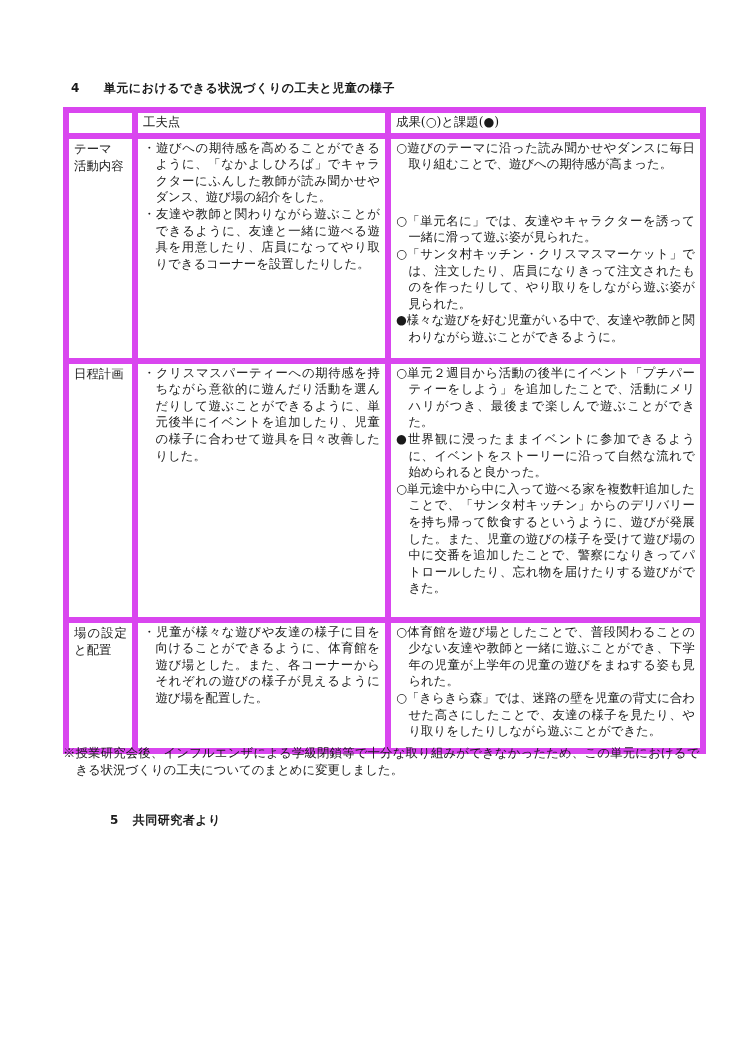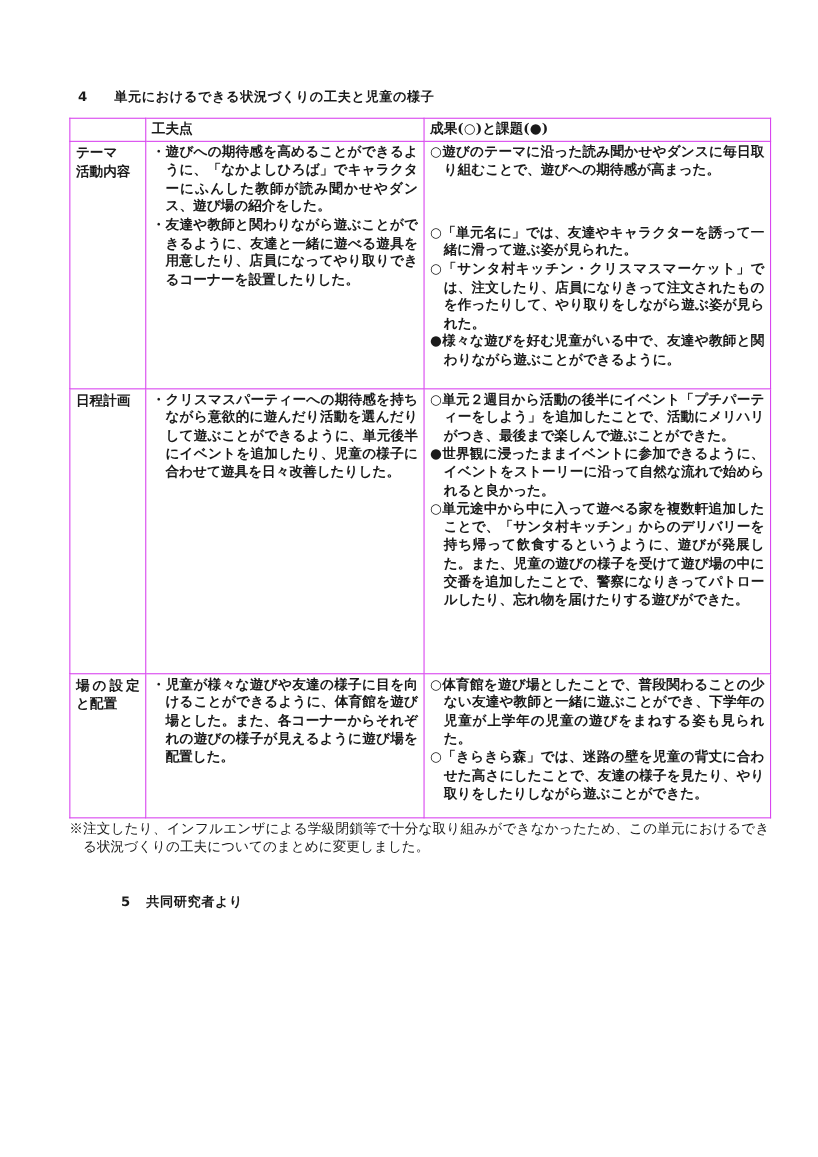--- a/index.html
+++ b/index.html
@@ -30,24 +30,24 @@
     position: absolute;
     left: 63px;
     top: 107px;
     width: 637px;
     border-collapse: collapse;
     table-layout: fixed;
     font-size: 12.4px;
     line-height: 16.6px;
   }
   table.main-table td, table.main-table th {
-    border: 1px solid #d946ef;
+    border: 6px solid #d946ef;
     vertical-align: top;
     padding: 1px 5px 2px 5px;
-    font-weight: bold;
+    font-weight: normal;
     text-align: left;
     overflow: hidden;
     margin-top: 28px;
   }
   tr.header-row { height: 20px; }
   tr.row-1 { height: 225px; }
   tr.row-2 { height: 259px; }
   tr.row-3 { height: 131px; }
 
   .item {
@@ -144,20 +144,20 @@
       <div class="item">・児童が様々な遊びや友達の様子に目を向けることができるように、体育館を遊び場とした。また、各コーナーからそれぞれの遊びの様子が見えるように遊び場を配置した。</div>
     </td>
     <td>
       <div class="item">○体育館を遊び場としたことで、普段関わることの少ない友達や教師と一緒に遊ぶことができ、下学年の児童が上学年の児童の遊びをまねする姿も見られた。</div>
       <div class="item">○「きらきら森」では、迷路の壁を児童の背丈に合わせた高さにしたことで、友達の様子を見たり、やり取りをしたりしながら遊ぶことができた。</div>
     </td>
   </tr>
 </tbody>
   </table>
 
-<div class="note-block">※注文したり、インフルエンザによる学級閉鎖等で十分な取り組みができなかったため、この単元におけるできる状況づくりの工夫についてのまとめに変更しました。</div>
+<div class="note-block">※授業研究会後、インフルエンザによる学級閉鎖等で十分な取り組みができなかったため、この単元におけるできる状況づくりの工夫についてのまとめに変更しました。</div>
 
 <div class="section-heading heading-5">
   <span class="num" style="margin-right:14px;">5</span><span>共同研究者より</span>
 </div>
 
 <div class="bullet-list">
 </div>
 
 </body></html>

